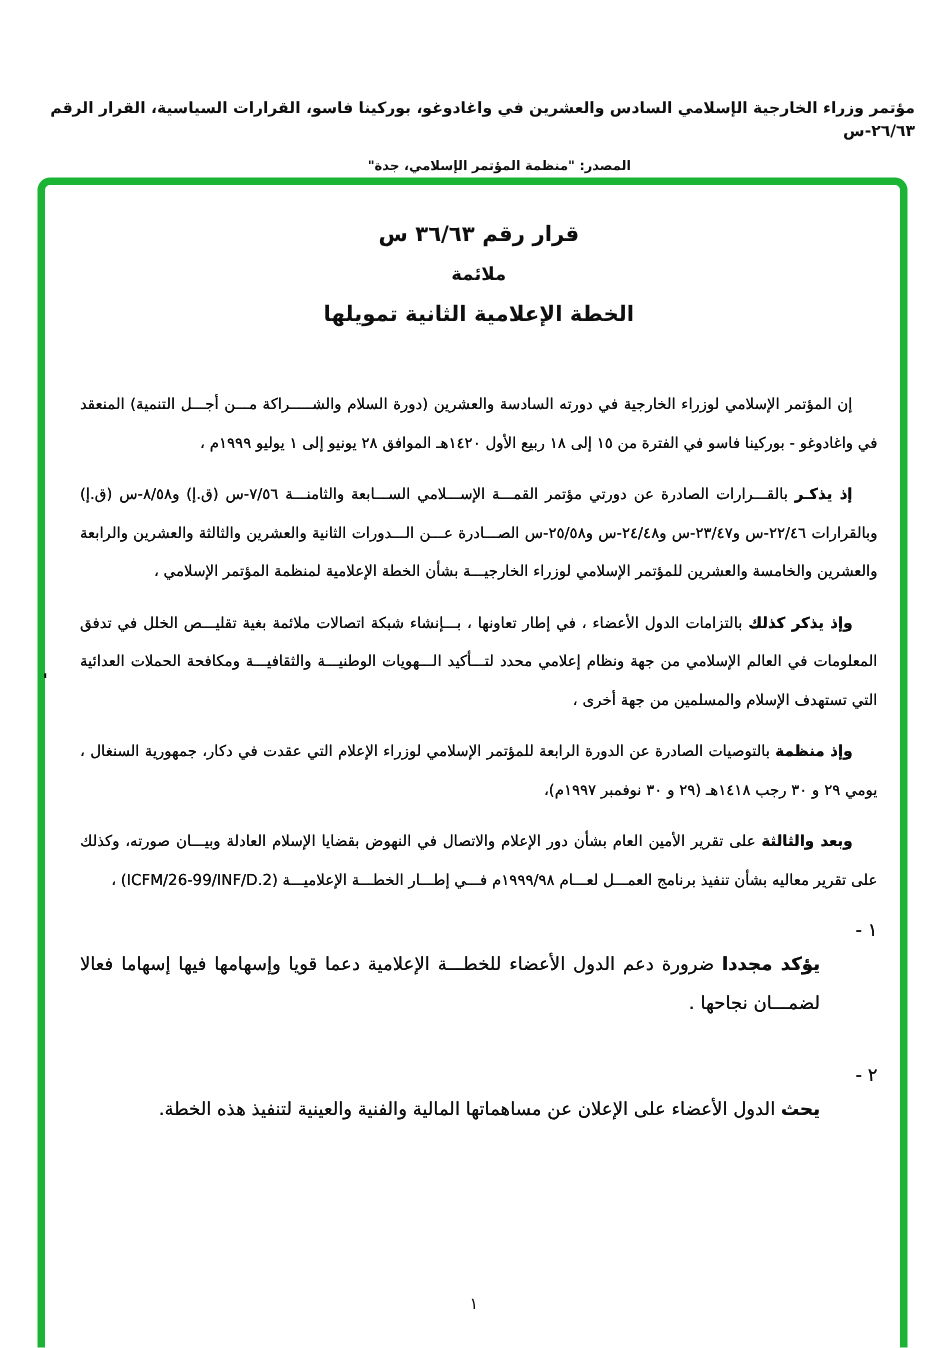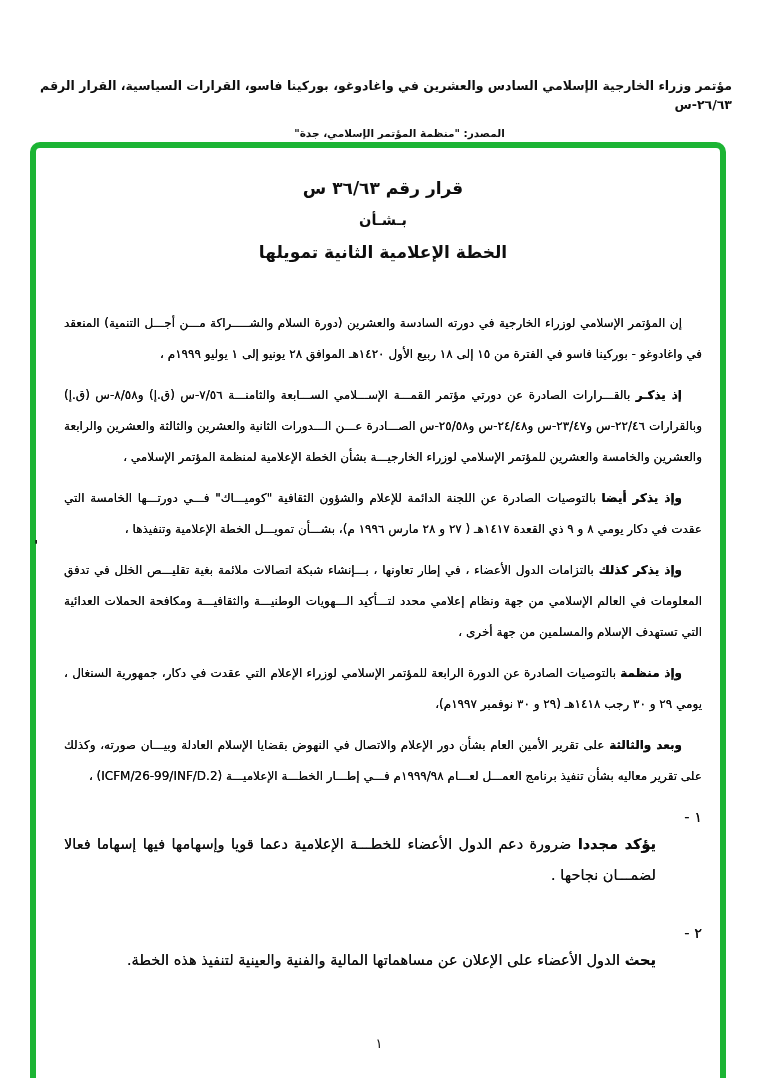--- a/index.html
+++ b/index.html
@@ -49,29 +49,28 @@
 <body>
 
 <div class="header">
   <div>مؤتمر وزراء الخارجية الإسلامي السادس والعشرين في واغادوغو، بوركينا فاسو، القرارات السياسية، القرار الرقم ٢٦/٦٣-س</div>
   <div class="header-src">المصدر:  "منظمة المؤتمر الإسلامي، جدة"</div>
 </div>
 
 <div class="box">
   <div class="title">
     <div class="t1">قرار رقم ٣٦/٦٣ س</div>
-    <div class="t2">بـشـأن</div>
+    <div class="t2">ملائمة</div>
     <div class="t3">الخطة الإعلامية الثانية تمويلها</div>
   </div>
 
   <p class="para"><b></b><span>إن المؤتمر الإسلامي لوزراء الخارجية في دورته السادسة والعشرين (دورة السلام والشـــــراكة مـــن أجـــل التنمية) المنعقد في واغادوغو - بوركينا فاسو في الفترة من ١٥ إلى ١٨ ربيع الأول ١٤٢٠هـ الموافق ٢٨ يونيو إلى ١ يوليو ١٩٩٩م ،</span></p>
 
   <p class="para"><b>إذ يذكـر</b><span> بالقـــرارات الصادرة عن دورتي مؤتمر القمـــة الإســـلامي الســـابعة والثامنـــة ٧/٥٦-س (ق.إ) و٨/٥٨-س (ق.إ) وبالقرارات ٢٢/٤٦-س و٢٣/٤٧-س و٢٤/٤٨-س و٢٥/٥٨-س الصـــادرة عـــن الـــدورات الثانية والعشرين والثالثة والعشرين والرابعة والعشرين والخامسة والعشرين للمؤتمر الإسلامي لوزراء الخارجيـــة بشأن الخطة الإعلامية لمنظمة المؤتمر الإسلامي ،</span></p>
 
-  <p class="para"><b>وإذ يذكر أيضا</b><span> بالتوصيات الصادرة عن اللجنة الدائمة للإعلام والشؤون الثقافية "كوميـــاك" فـــي دورتـــها الخامسة التي عقدت في دكار يومي ٨ و ٩ ذي القعدة ١٤١٧هـ ( ٢٧ و ٢٨  مارس ١٩٩٦ م)، بشـــأن تمويـــل الخطة الإعلامية وتنفيذها ،</span></p>
 
   <p class="para"><b>وإذ يذكر كذلك</b><span> بالتزامات الدول الأعضاء ، في إطار تعاونها ، بـــإنشاء شبكة اتصالات ملائمة بغية تقليـــص الخلل في تدفق المعلومات في العالم الإسلامي من جهة ونظام إعلامي محدد لتـــأكيد الـــهويات الوطنيـــة والثقافيـــة ومكافحة الحملات العدائية التي تستهدف الإسلام والمسلمين من جهة أخرى ،</span></p>
 
   <p class="para"><b>وإذ منظمة</b><span> بالتوصيات الصادرة عن الدورة الرابعة للمؤتمر الإسلامي لوزراء الإعلام التي عقدت في دكار، جمهورية السنغال ، يومي ٢٩ و ٣٠ رجب ١٤١٨هـ (٢٩ و ٣٠ نوفمبر ١٩٩٧م)،</span></p>
 
   <p class="para"><b>وبعد والثالثة</b><span> على تقرير الأمين العام بشأن دور الإعلام والاتصال في النهوض بقضايا الإسلام العادلة وبيـــان صورته، وكذلك على تقرير معاليه بشأن تنفيذ برنامج العمـــل لعـــام ١٩٩٩/٩٨م فـــي إطـــار الخطـــة الإعلاميـــة (ICFM/26-99/INF/D.2) ،</span></p>
 
   <div class="item">
     <span class="num">١ -</span>
     <div class="body"><b>يؤكد مجددا</b><span> ضرورة دعم الدول الأعضاء للخطـــة الإعلامية دعما قويا وإسهامها فيها إسهاما فعالا لضمـــان نجاحها .</span></div>

